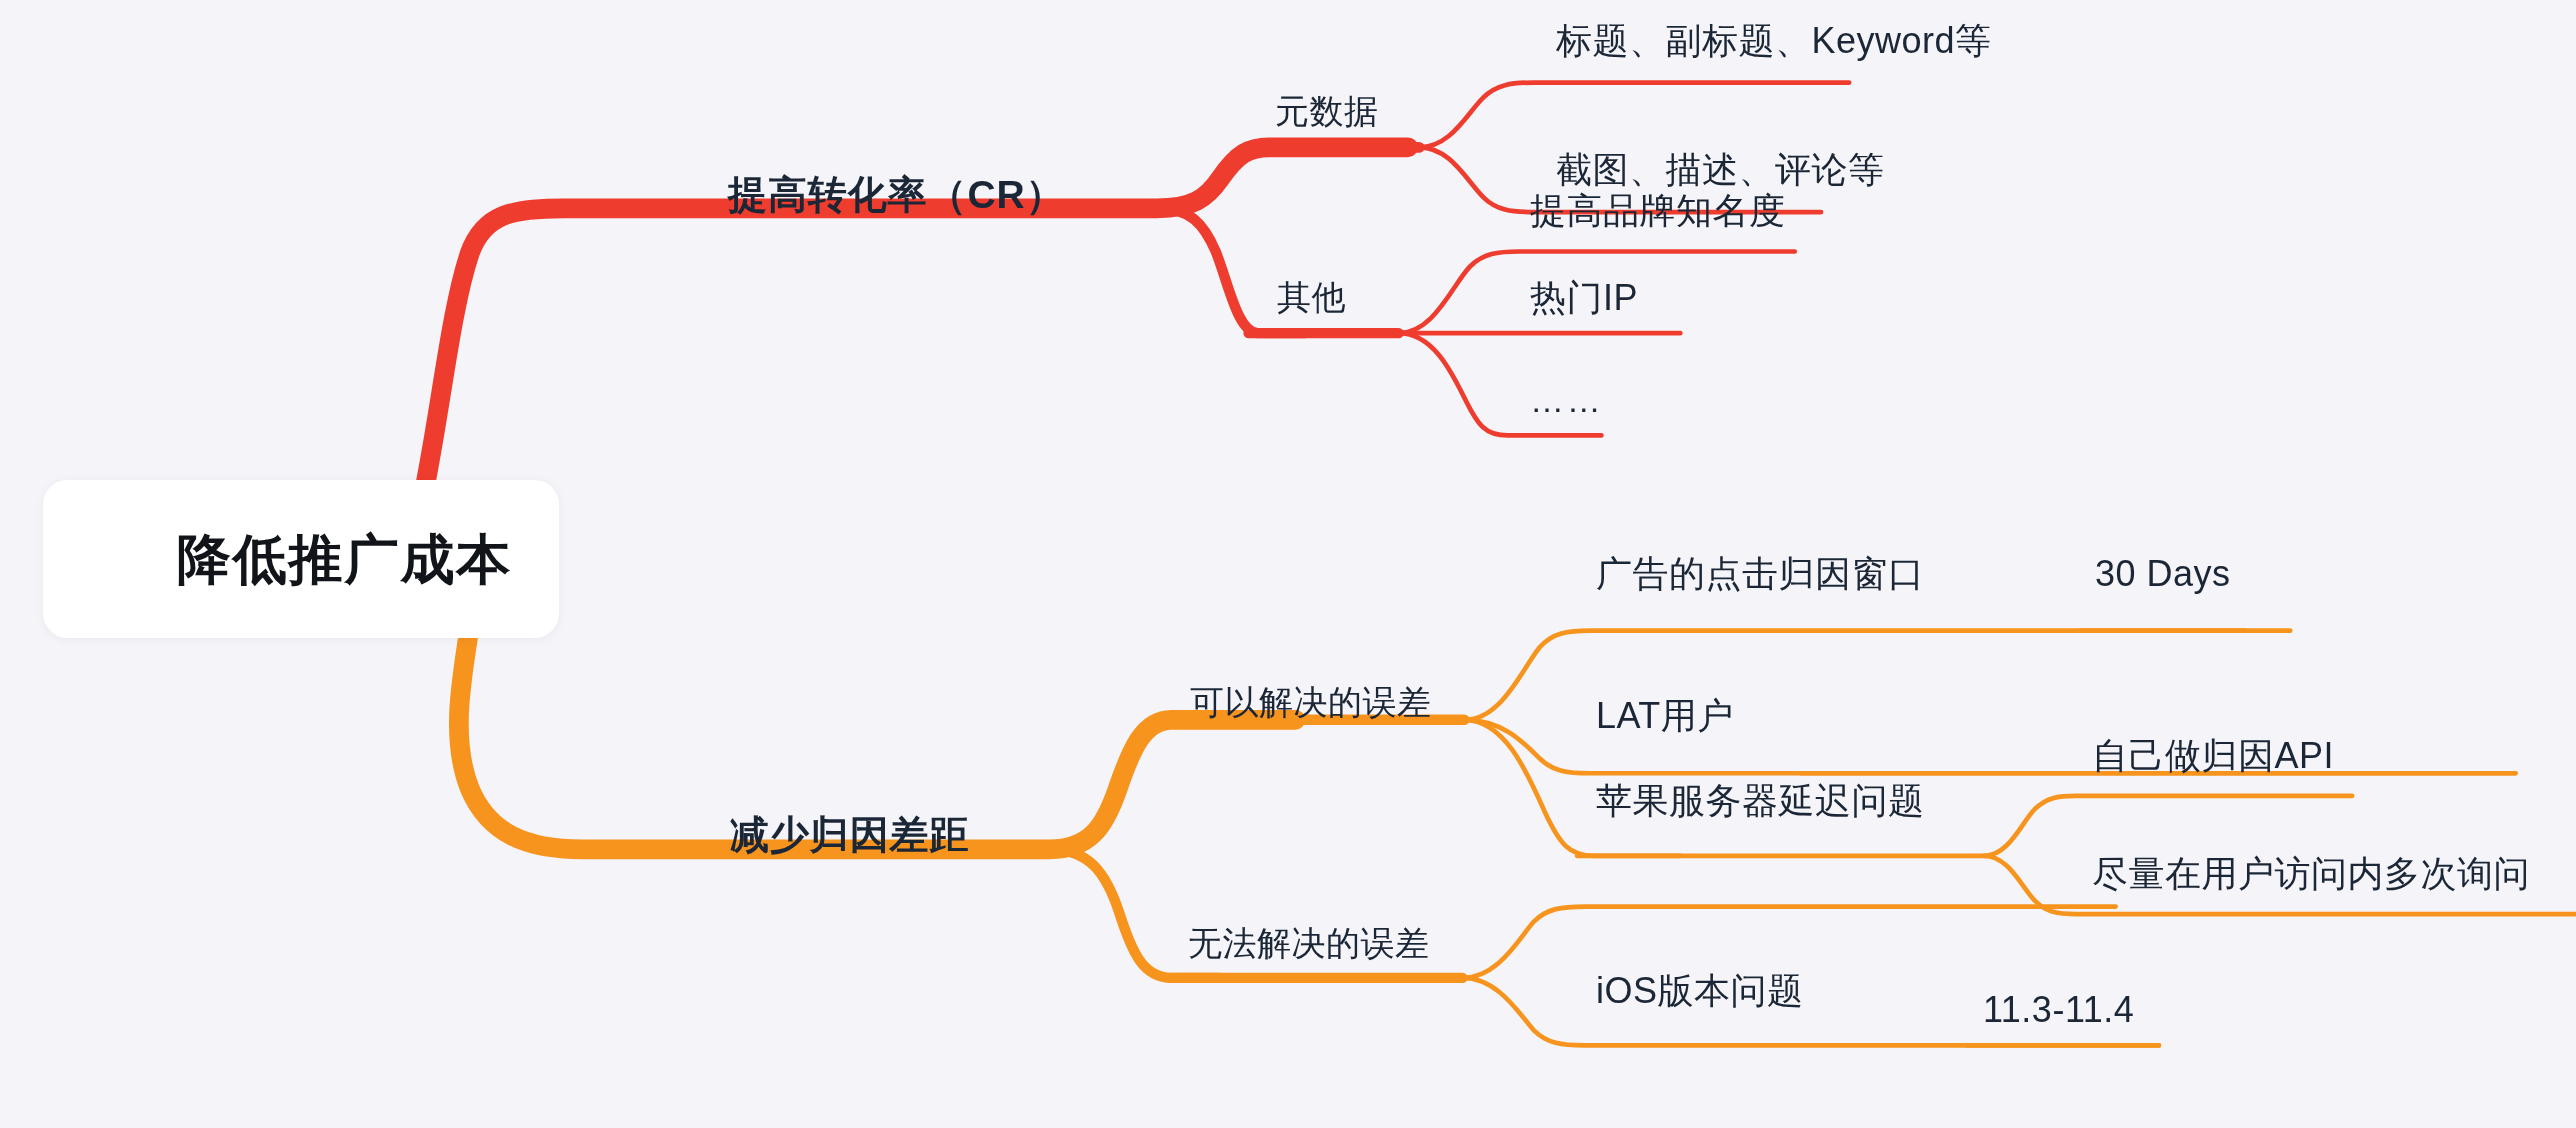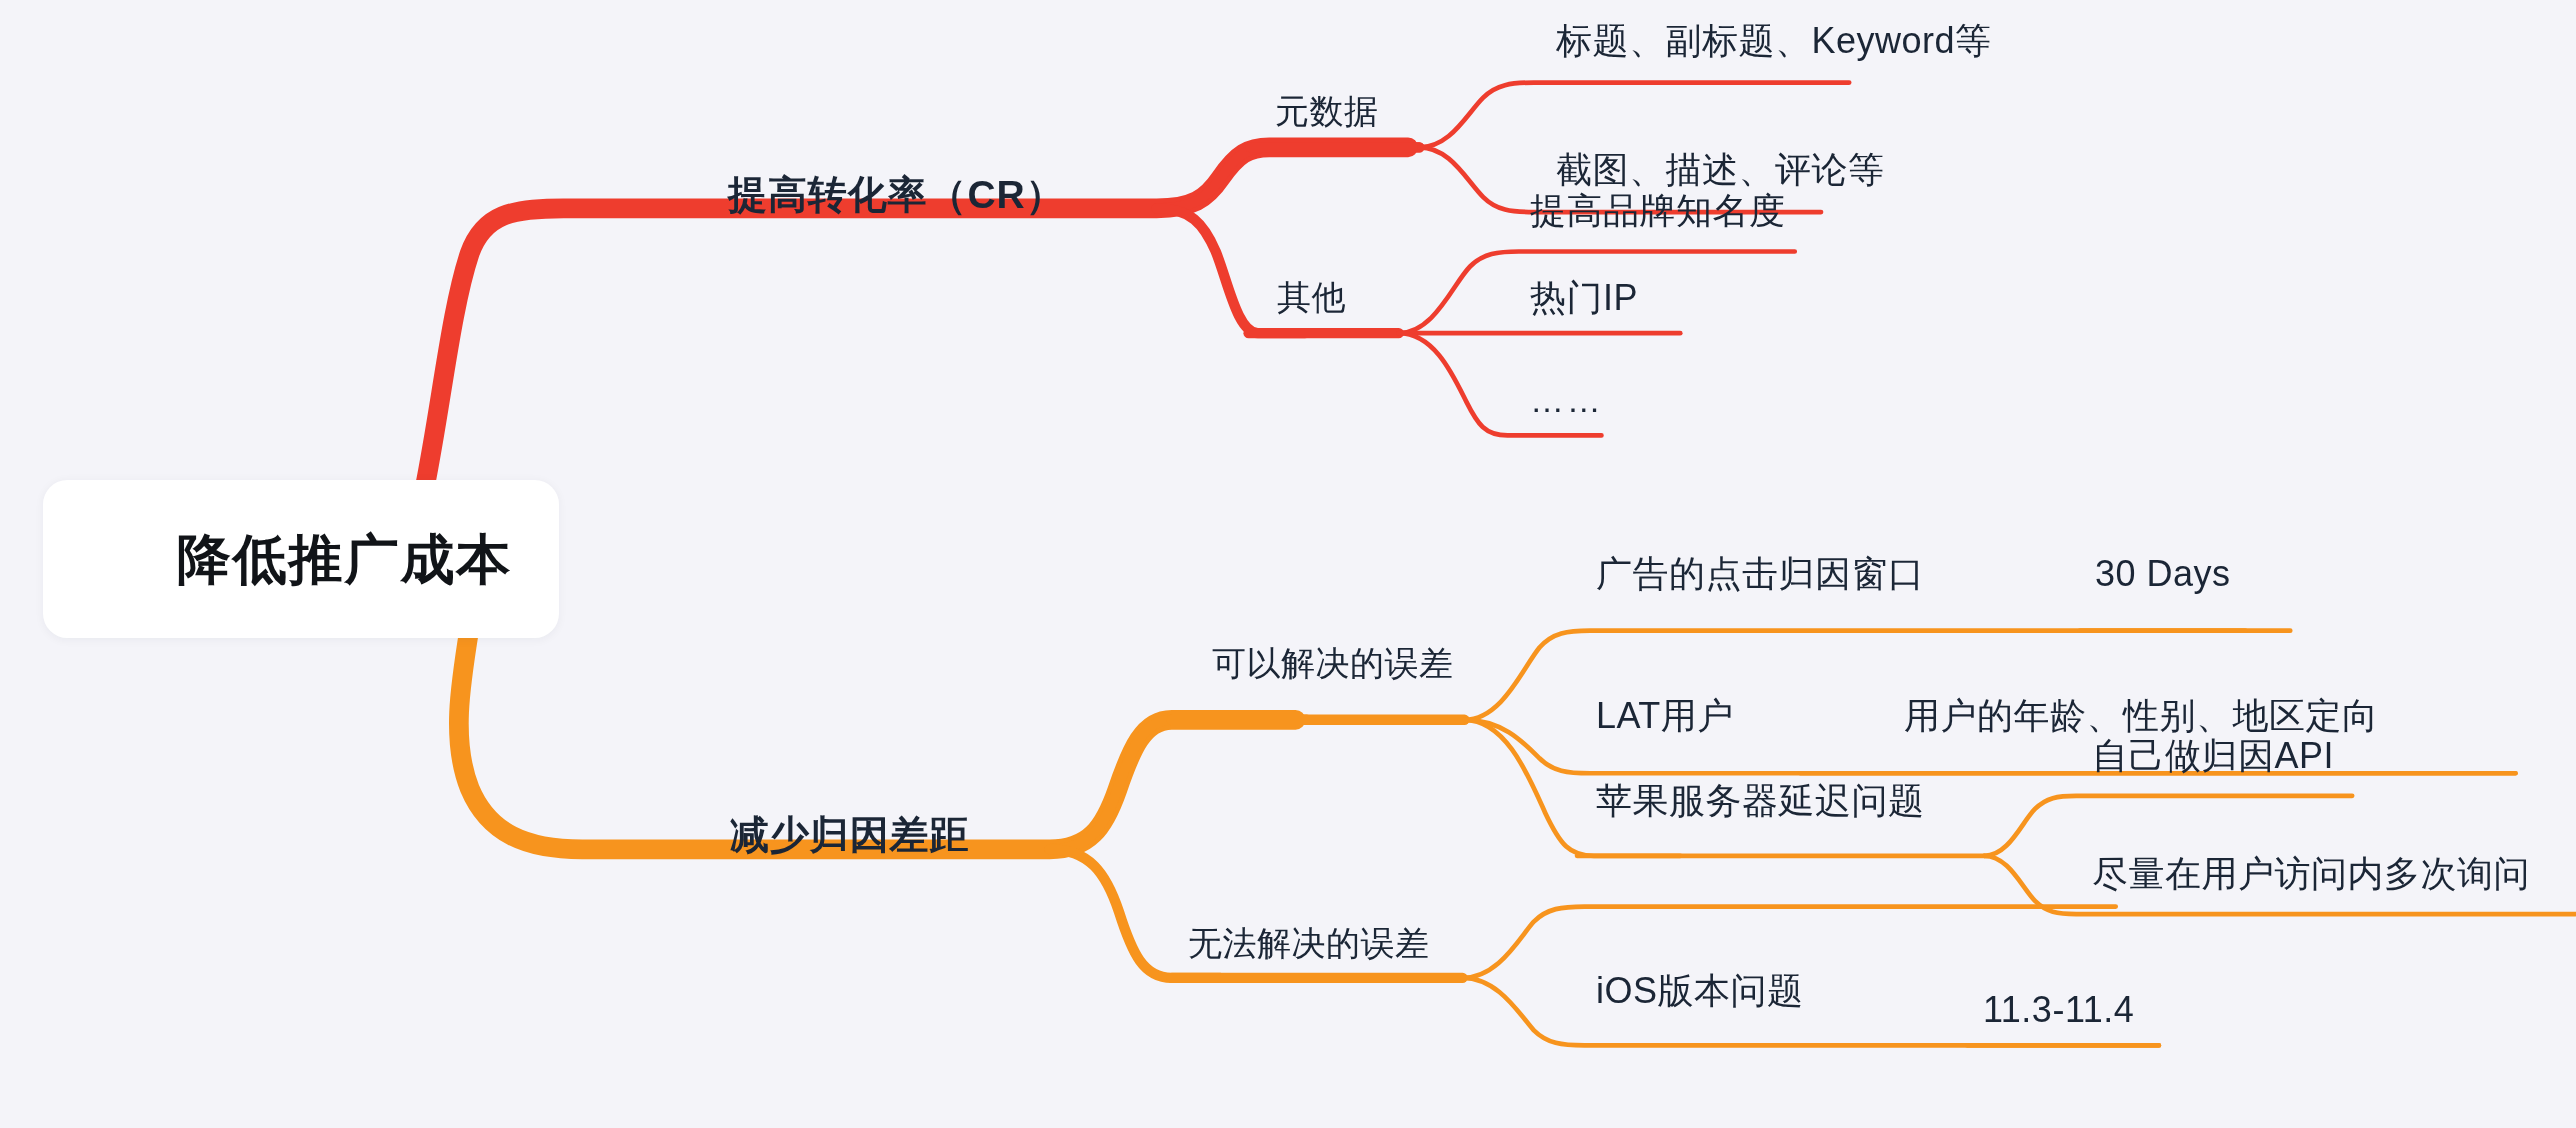--- a/index.html
+++ b/index.html
@@ -130,27 +130,26 @@
   <div class="node lvl3" style="left:1277px;top:280px;">其他</div>
 
   <div class="node lvl4" style="left:1530px;top:193px;">提高品牌知名度</div>
 
   <div class="node lvl4" style="left:1530px;top:280px;">热门IP</div>
 
   <div class="node lvl4 dots" style="left:1530px;top:383px;">……</div>
 
   <div class="node lvl2" style="left:730px;top:815px;">减少归因差距</div>
 
-  <div class="node lvl3" style="left:1190px;top:646px;margin-left:22px;">可以解决的误差</div>
+  <div class="node lvl3" style="left:1190px;top:685px;">可以解决的误差</div>
 
   <div class="node lvl4" style="left:1596px;top:556px;">广告的点击归因窗口</div>
   <div class="node lvl4" style="left:2095px;top:556px;">30 Days</div>
 
   <div class="node lvl4" style="left:1596px;top:698px;">LAT用户</div>
-  <div class="node lvl4" style="left:1904px;top:698px;">用户的年龄、性别、地区定向</div>
 
   <div class="node lvl4" style="left:1596px;top:783px;">苹果服务器延迟问题</div>
 
   <div class="node lvl4" style="left:2092px;top:738px;">自己做归因API</div>
 
   <div class="node lvl4" style="left:2092px;top:856px;">尽量在用户访问内多次询问</div>
 
   <div class="node lvl3" style="left:1188px;top:926px;">无法解决的误差</div>
 
 

